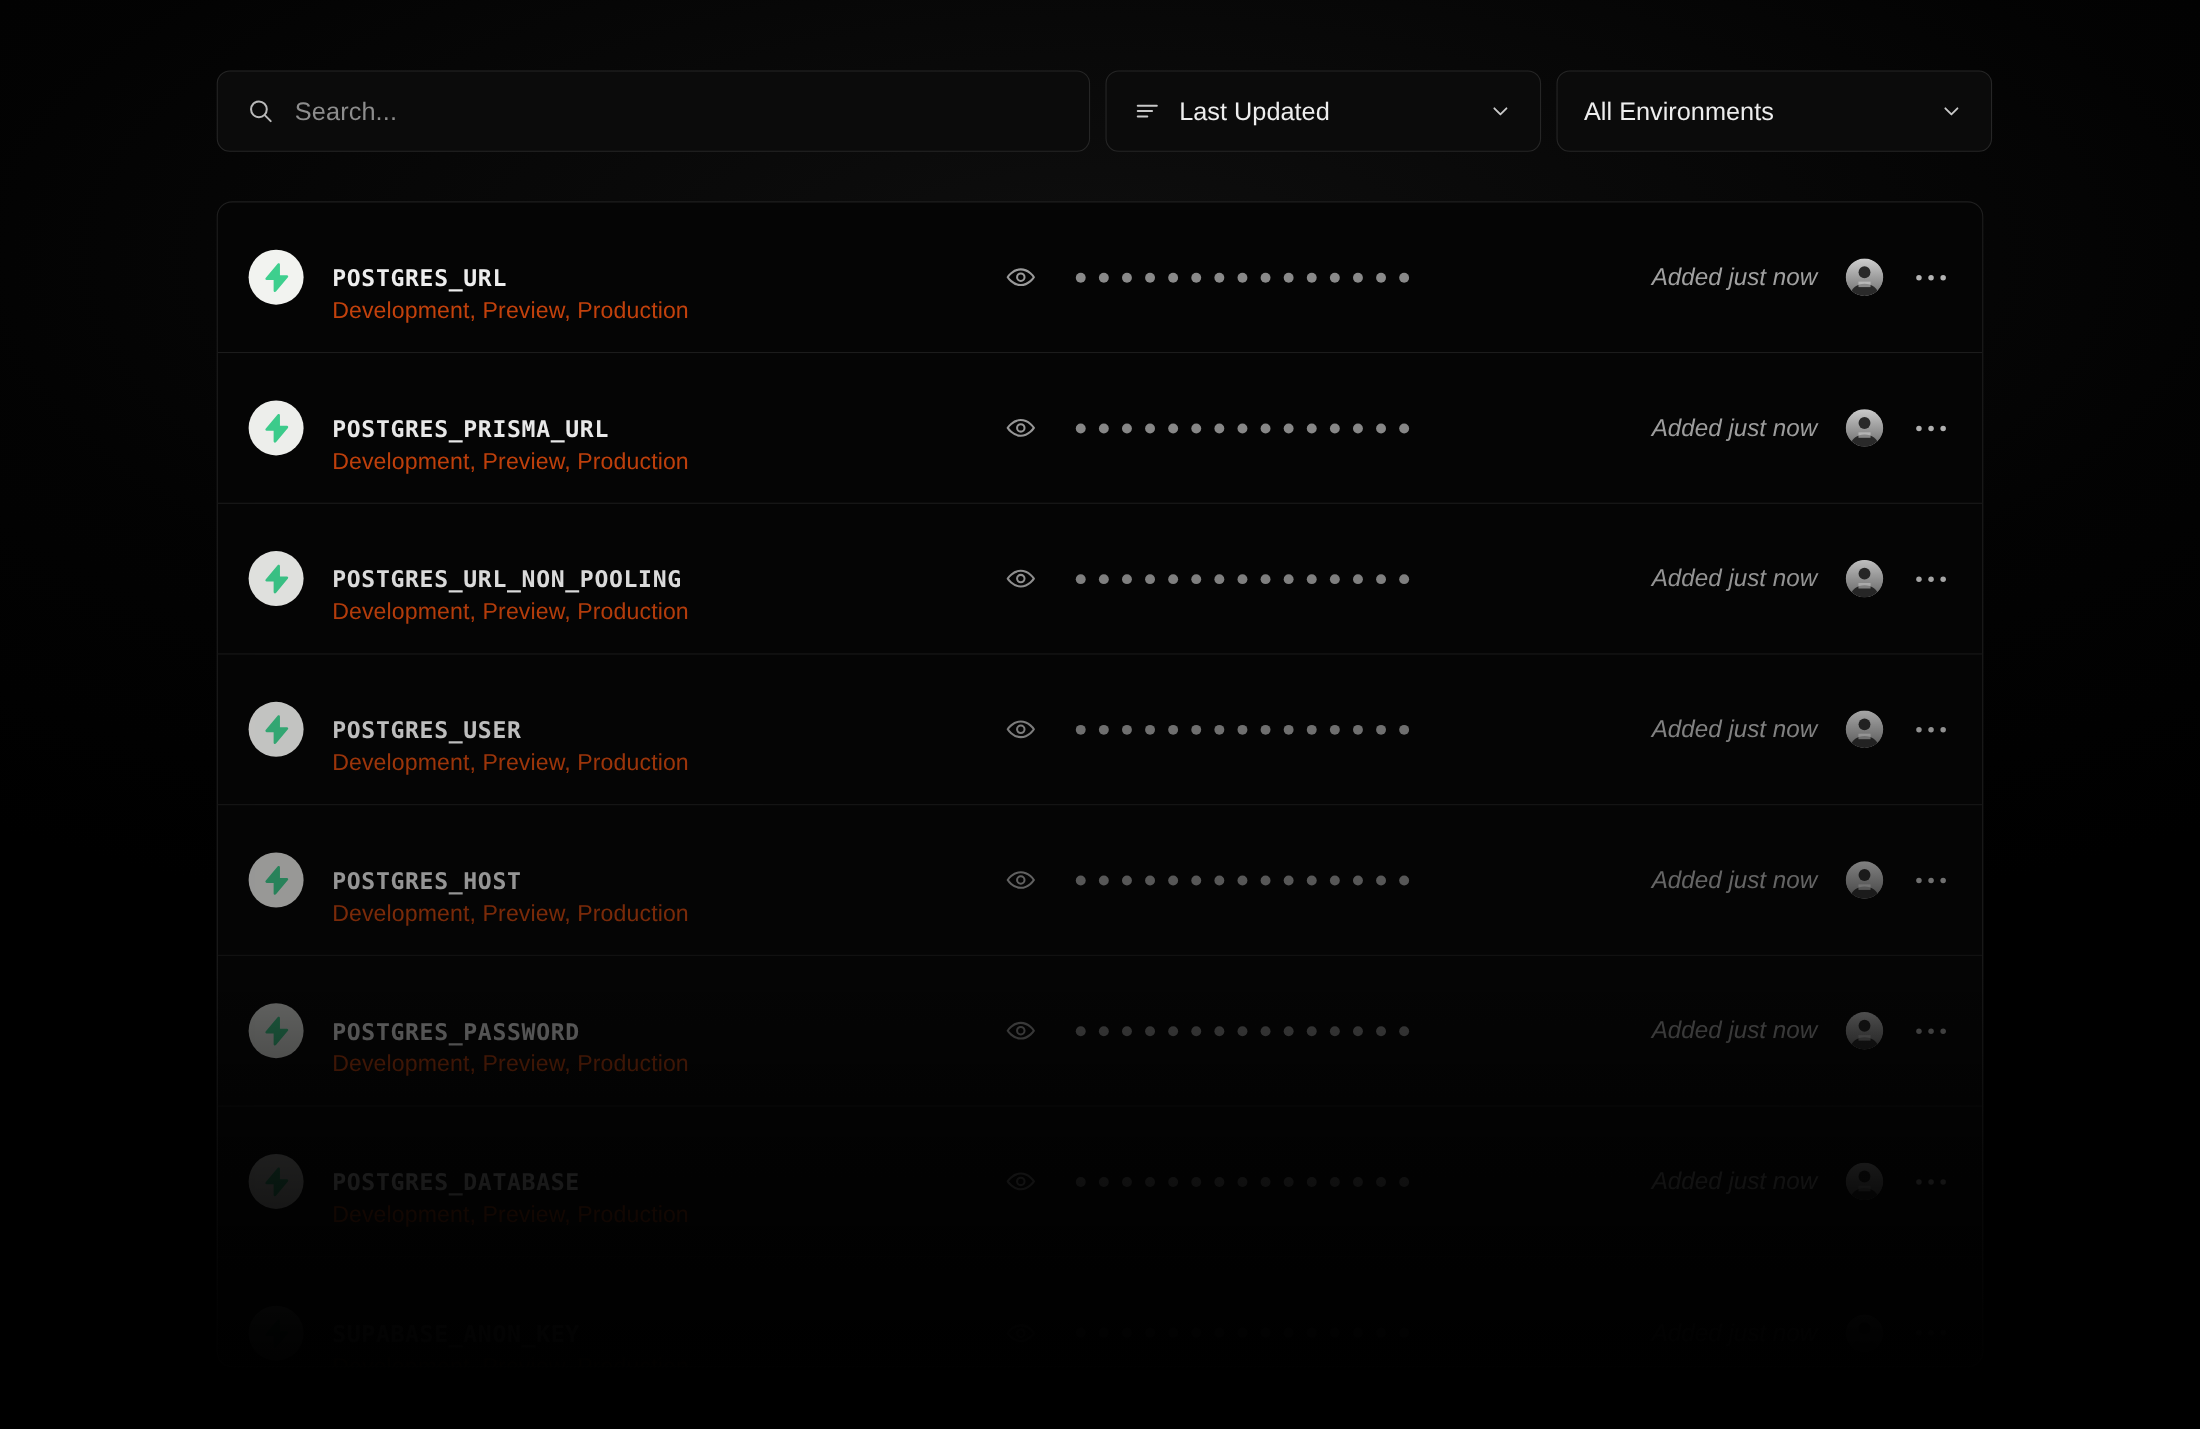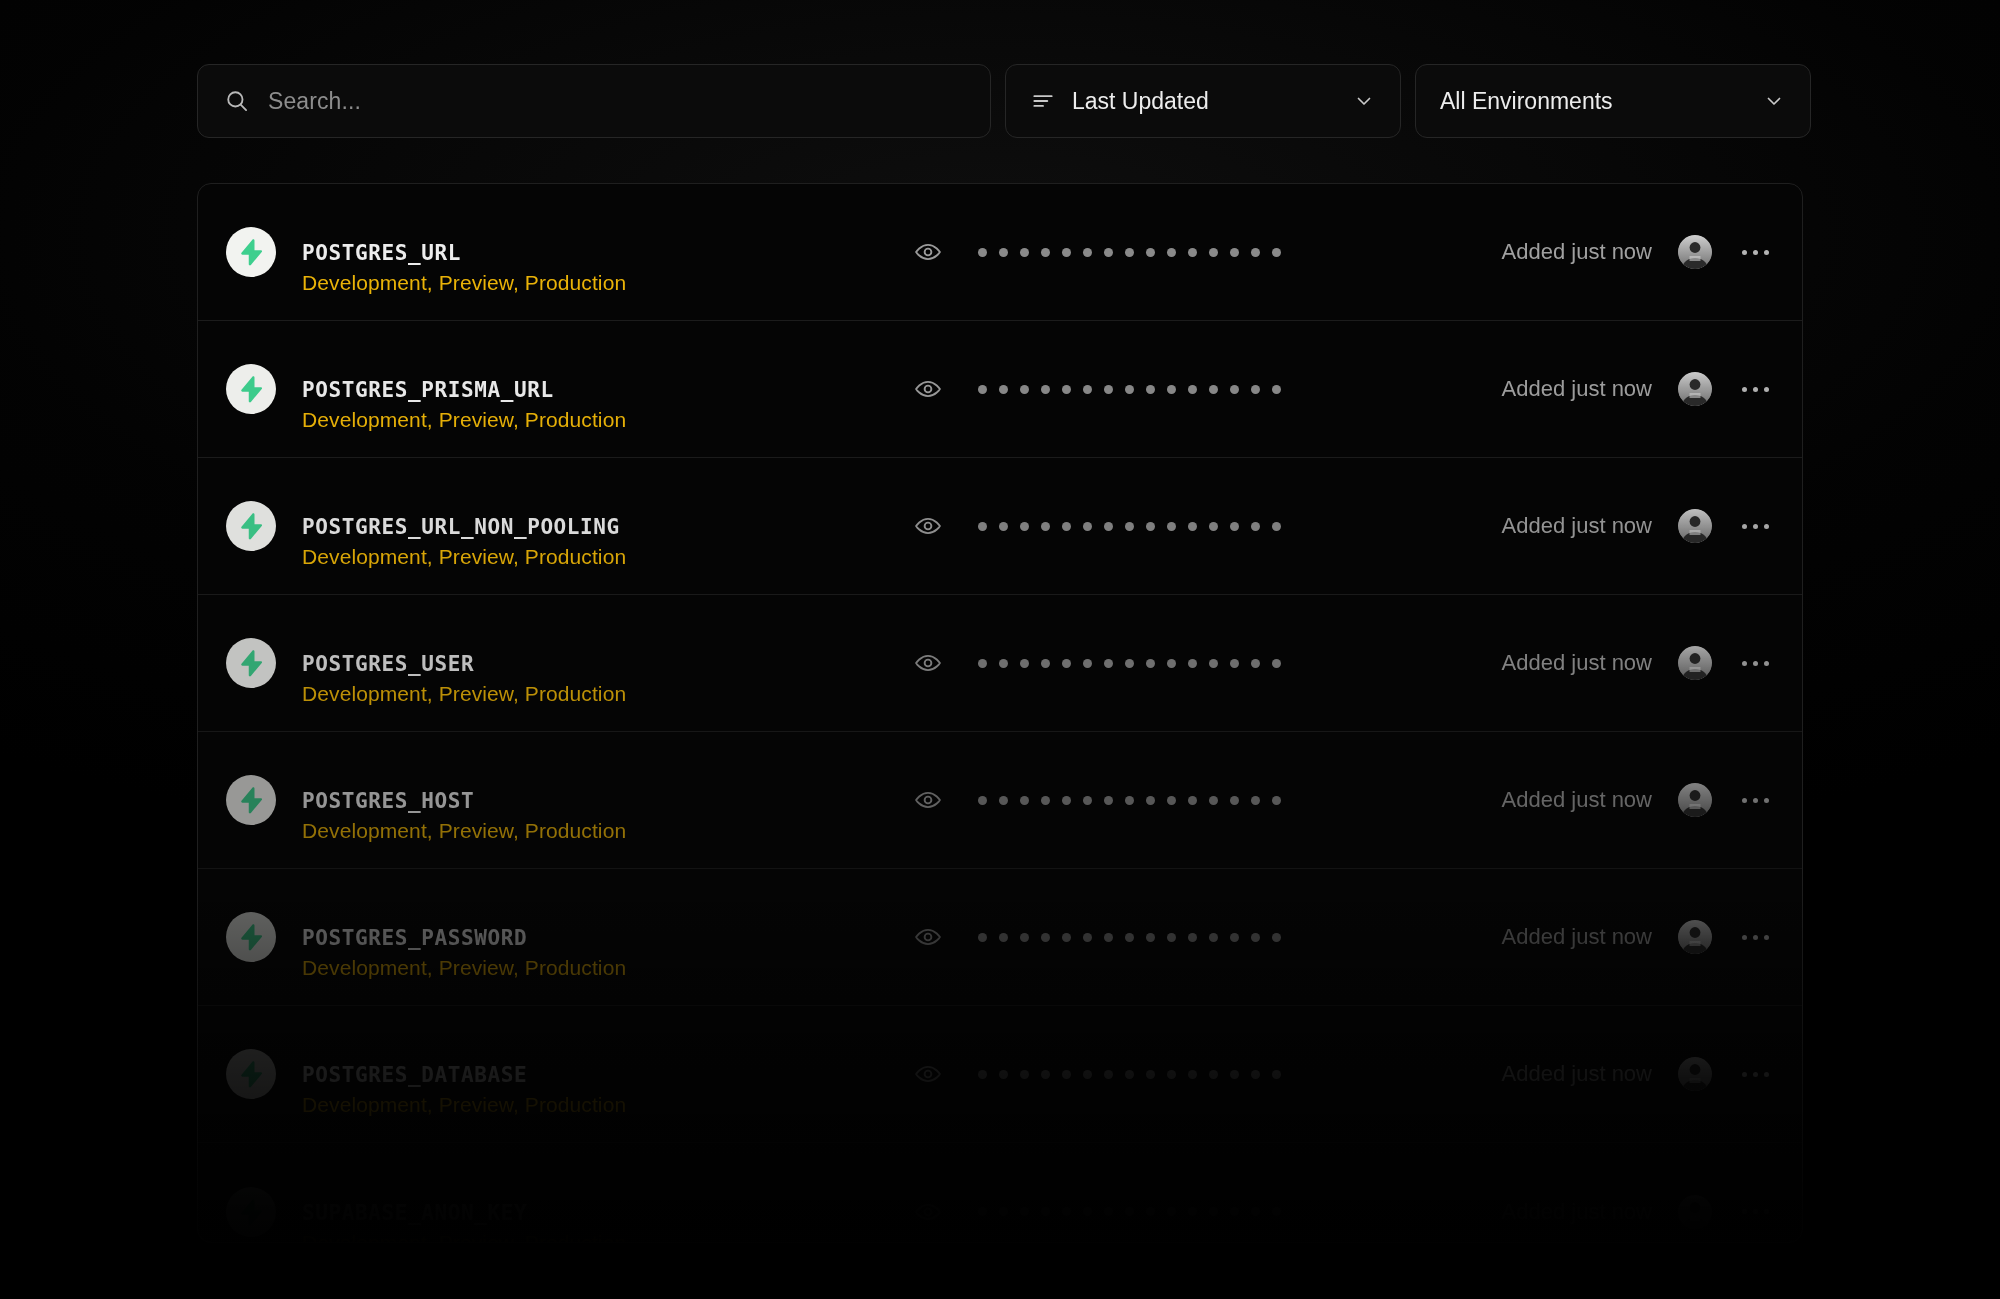--- a/index.html
+++ b/index.html
@@ -141,21 +141,21 @@
     font-size: 21px;
     font-weight: 700;
     letter-spacing: 0.6px;
     color: #ededed;
     white-space: nowrap;
     margin-top: 32px;
   }
 
   .env-targets {
     font-size: 21px;
-    color: #eab308;
+    color: #c2410c;
     letter-spacing: 0.1px;
     white-space: nowrap;
   }
 
   .row-mid {
     display: flex;
     align-items: center;
     gap: 36px;
     flex: 1 1 auto;
     padding-left: 8px;
@@ -177,20 +177,21 @@
     display: flex;
     align-items: center;
     gap: 26px;
     flex: none;
   }
 
   .added-text {
     font-size: 22px;
     color: #a0a0a0;
     white-space: nowrap;
+    font-style: italic;
   }
 
   .avatar {
     width: 34px; height: 34px;
     border-radius: 50%;
     overflow: hidden;
     flex: none;
     background: #6e6e6e;
     position: relative;
   }

